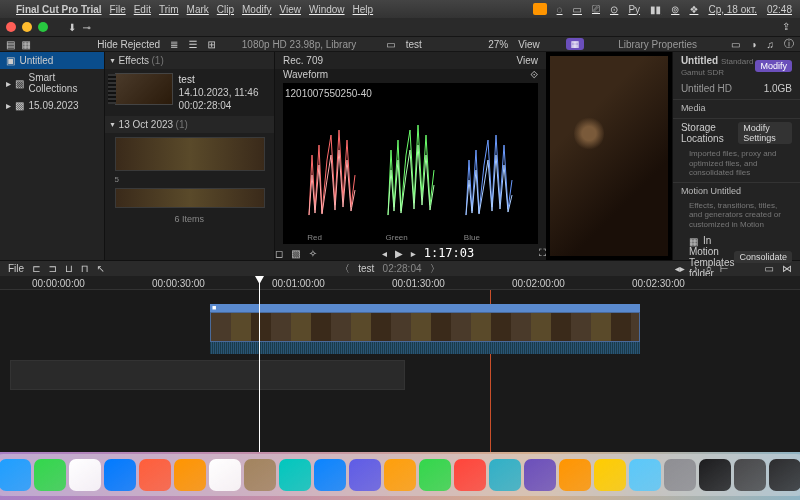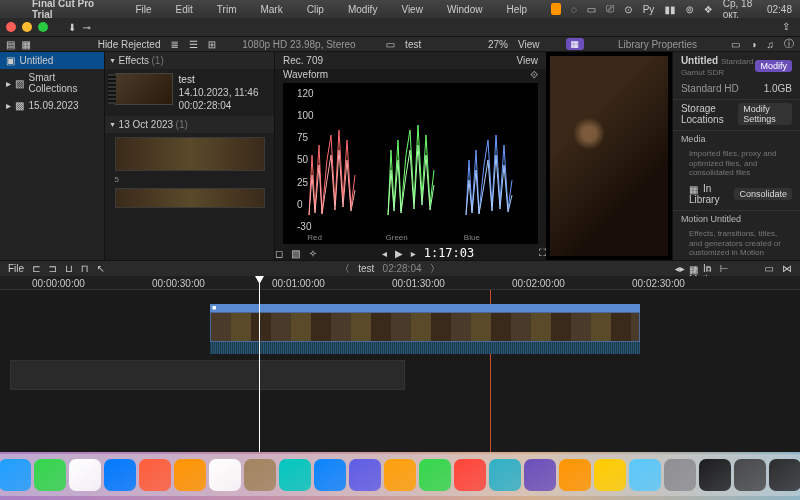--- a/index.html
+++ b/index.html
@@ -1,17 +1,17 @@
 <!DOCTYPE html>
 <html><head>
 <meta charset="utf-8">
 <style>
 *{margin:0;padding:0;box-sizing:border-box;font-family:-apple-system,BlinkMacSystemFont,"Helvetica Neue",sans-serif;font-size:10px;color:#ccc;}
 body{width:800px;height:500px;background:#1a1a1a;overflow:hidden;position:relative;}
-.menubar{height:18px;background:linear-gradient(#444,#333);display:flex;align-items:center;padding:0 8px;gap:24px;color:#eee;}
+.menubar{height:18px;background:linear-gradient(#444,#333);display:flex;align-items:center;padding:0 8px;gap:8px;color:#eee;text-decoration:underline;}
 .menubar .right{margin-left:auto;display:flex;gap:10px;align-items:center;}
 .menubar .right span{font-size:10px;}
 .ic{width:12px;height:12px;display:inline-block;}
 .winbar{height:18px;background:#2a2a2a;display:flex;align-items:center;padding:0 6px;gap:6px;}
 .tlight{width:10px;height:10px;border-radius:50%;}
 .tl-r{background:#ff5f57;}.tl-y{background:#febc2e;}.tl-g{background:#28c840;}
 .toolbar{height:16px;background:#2a2a2a;border-top:1px solid #151515;border-bottom:1px solid #151515;display:flex;align-items:center;padding:0 6px;gap:10px;}
 .toolbar .seg{display:flex;gap:6px;align-items:center;}
 .toolbar .spacer{flex:1;}
 .btn-sm{padding:1px 5px;background:#333;border-radius:3px;font-size:9px;color:#ddd;}
@@ -30,21 +30,21 @@
 .thumb-row{padding:4px 10px;}
 .thumb-lg{width:150px;height:34px;background:linear-gradient(90deg,#3a2a1a,#5a4a2a,#3a2a1a);border:1px solid #3a3a3a;}
 .br-foot{text-align:center;font-size:9px;color:#888;padding:2px;}
 .center{width:280px;background:#1a1a1a;display:flex;flex-direction:column;}
 .scope-hdr{display:flex;justify-content:space-between;padding:3px 8px;background:#222;font-size:9px;}
 .scope{flex:1;background:#000;position:relative;margin:2px 8px;}
 .waveform{position:absolute;inset:0;display:flex;justify-content:space-around;align-items:flex-end;padding:0 10px 12px;}
 .wave{width:50px;height:100%;position:relative;display:flex;align-items:flex-end;justify-content:flex-start;}
 .wave svg{width:100%;height:90%;}
 .wave-lbl{position:absolute;bottom:-10px;font-size:8px;color:#888;}
-.scope-ticks{position:absolute;left:14px;top:5px;bottom:12px;display:flex;flex-direction:column;justify-content:space-between;font-size:7px;color:#666;}
+.scope-ticks{position:absolute;left:2px;top:5px;bottom:12px;display:flex;justify-content:space-between;font-size:7px;color:#666;}
 .viewer{width:130px;background:#000;display:flex;flex-direction:column;}
 .vw-img{flex:1;background:linear-gradient(135deg,#3a2818 30%,#1a0f08 70%);margin:4px;position:relative;}
 .vw-img::after{content:"";position:absolute;left:20%;top:30%;width:30px;height:35px;background:radial-gradient(circle,#7a5a3a 30%,transparent 70%);border-radius:50%;}
 .transport{height:14px;display:flex;align-items:center;justify-content:center;gap:8px;background:#1a1a1a;font-size:9px;}
 .tc{font-family:monospace;font-size:12px;color:#fff;}
 .inspector{flex:1;background:#232323;border-left:1px solid #111;padding:0;}
 .insp-row{display:flex;justify-content:space-between;padding:3px 8px;font-size:9px;align-items:center;}
 .insp-sec{padding:3px 8px;font-size:9px;color:#bbb;border-top:1px solid #333;margin-top:2px;}
 .insp-sub{padding:2px 8px 2px 16px;font-size:8px;color:#777;line-height:1.2;}
 .insp-line{display:flex;justify-content:space-between;align-items:center;padding:3px 8px 3px 16px;font-size:9px;}
@@ -112,21 +112,21 @@
   <div class="seg">
     <span>▤</span>
     <span>▦</span>
   </div>
   <div class="spacer"></div>
   <span>Hide Rejected</span>
   <span>≣</span>
   <span>☰</span>
   <span>⊞</span>
   <span style="width:6px;"></span>
-  <span style="color:#999;">1080p HD 23.98p, Stereo</span>
+  <span style="color:#999;">1080p HD 23.98p, Library</span>
   <span style="width:10px;"></span>
   <span>▭</span>
   <span>test</span>
   <div class="spacer"></div>
   <span>27%</span>
   <span>View</span>
   <span style="width:6px;"></span>
   <span class="btn-sm btn-purple">▦</span>
   <div class="spacer" style="flex:.3"></div>
   <span style="color:#999;">Library Properties</span>
@@ -175,40 +175,41 @@
       <span>13 Oct 2023</span>&nbsp;
       <span style="color:#777;">(1)</span>
     </div>
     <div class="thumb-row">
         <div class="thumb-lg"></div>
       </div>
     <div style="padding:0 10px;font-size:8px;color:#888;">5</div>
     <div class="thumb-row">
         <div class="thumb-lg" style="height:20px;"></div>
       </div>
+    <div class="br-foot">6 Items</div>
   </div>
 
   <div class="center">
     <div class="scope-hdr">
       <span>Rec. 709</span>
       <span>View</span>
     </div>
     <div style="display:flex;justify-content:space-between;padding:0 8px;font-size:8px;color:#888;">
       <span>Waveform</span>
       <span>⟐</span>
     </div>
     <div class="scope">
       <div class="scope-ticks">
         <span>120</span>
         <span>100</span>
         <span>75</span>
         <span>50</span>
         <span>25</span>
         <span>0</span>
-        <span>-30</span>
+        <span>-40</span>
       </div>
       <div class="waveform">
         <div class="wave">
           <svg viewBox="0 0 50 100">
               <path d="M2,100 L5,40 L8,95 L12,30 L15,98 L20,45 L24,20 L28,90 L32,15 L36,85 L40,25 L44,92 L48,60" stroke="#ff6b6b" stroke-width="1" fill="none"></path>
               <path d="M2,100 L5,60 L8,98 L12,50 L15,99 L20,65 L24,40 L28,95 L32,35 L36,92 L40,45 L44,96 L48,75" stroke="#ffaaaa" stroke-width="1" fill="none"></path>
             </svg>
           <div class="wave-lbl">Red</div>
         </div>
         <div class="wave">
@@ -244,33 +245,29 @@
   <div class="viewer">
     <div class="vw-img"></div>
   </div>
 
   <div class="inspector">
     <div class="insp-row">
       <span><b>Untitled</b> <span style="color:#777;font-size:8px;">Standard Gamut SDR</span></span>
       <span class="btn-sm btn-purple">Modify</span>
     </div>
     <div class="insp-row">
-      <span style="color:#999;">Standard HD</span>
+      <span style="color:#999;">Untitled HD</span>
       <span>1.0GB</span>
     </div>
+    <div class="insp-sec">Media</div>
     <div class="insp-sec" style="display:flex;justify-content:space-between;align-items:center;">
       <span>Storage Locations</span>
       <span class="btn-sm">Modify Settings</span>
     </div>
-    <div class="insp-sec">Media</div>
     <div class="insp-sub">Imported files, proxy and optimized files, and consolidated files</div>
-    <div class="insp-line">
-      <span><span class="chip">▦</span><span>In Library</span></span>
-      <span class="btn-sm">Consolidate</span>
-    </div>
     <div class="insp-sec">Motion Untitled</div>
     <div class="insp-sub">Effects, transitions, titles, and generators created or customized in Motion</div>
     <div class="insp-line">
       <span><span class="chip">▦</span><span>In Motion Templates folder</span></span>
       <span class="btn-sm">Consolidate</span>
     </div>
   </div>
 </div>
 
 <div class="timeline-bar">

